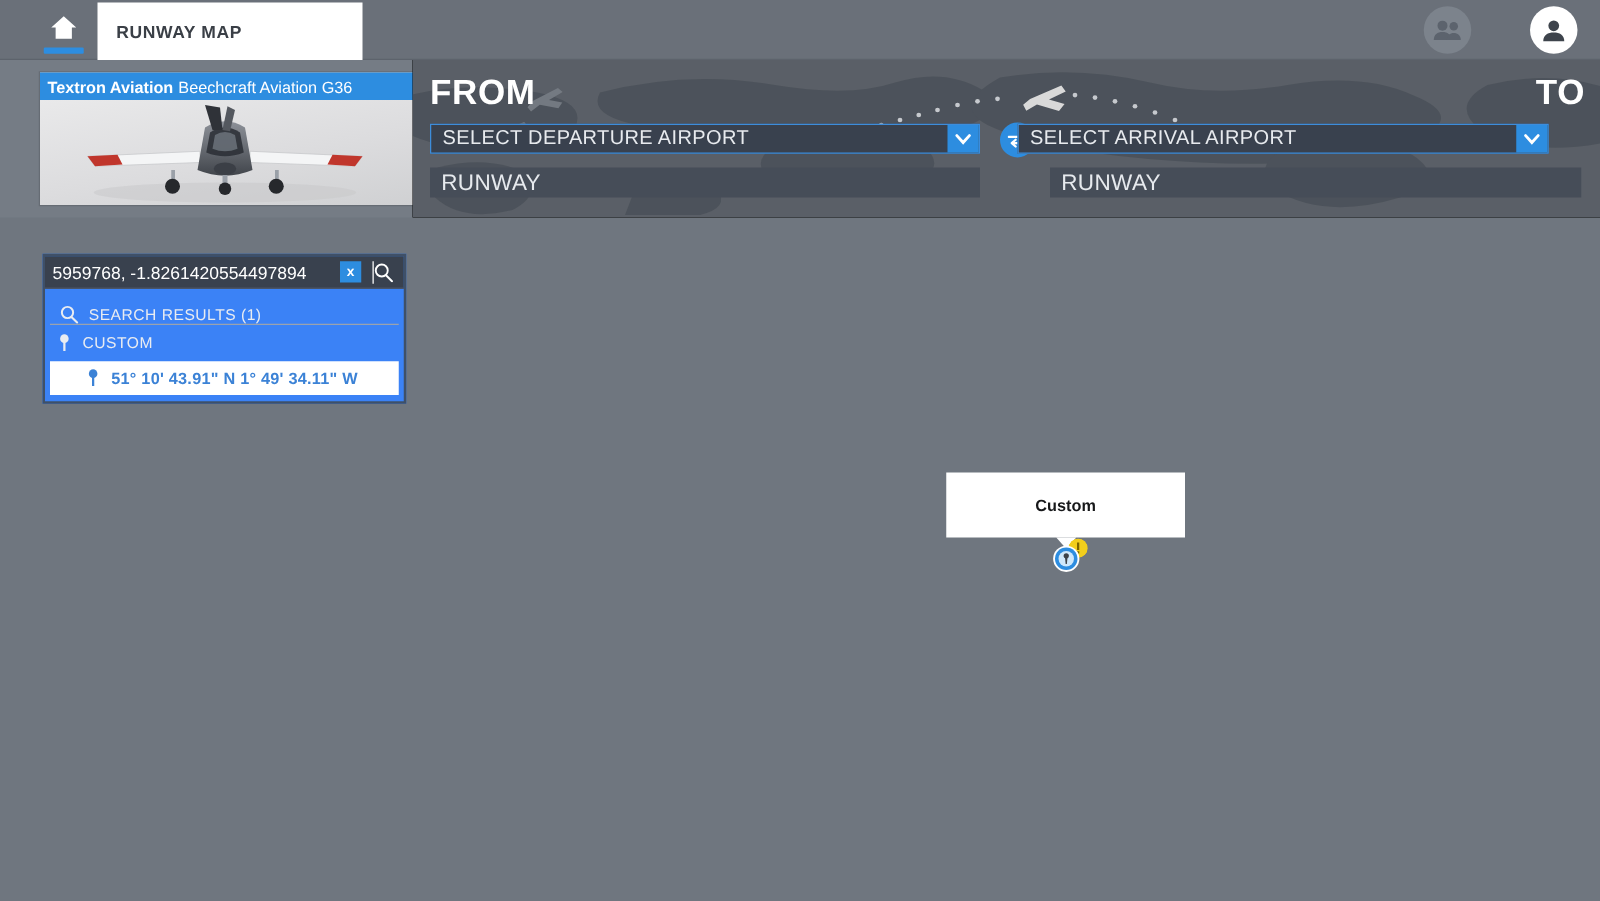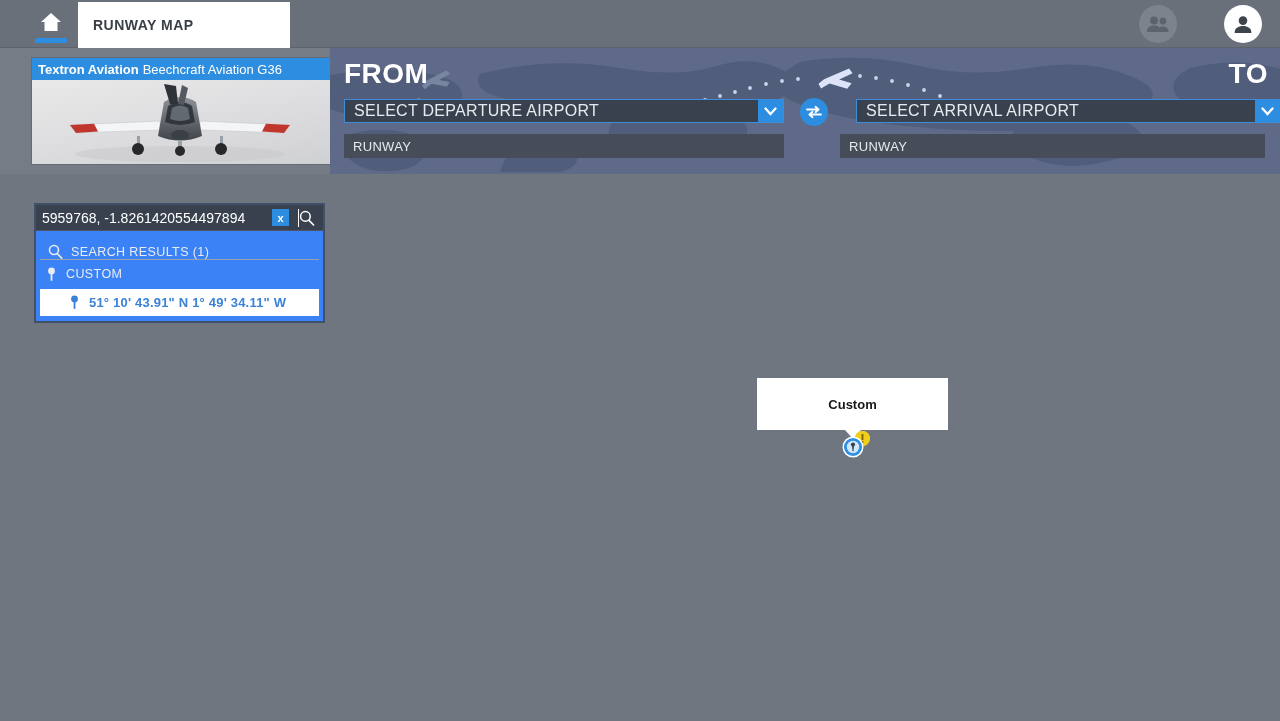--- a/index.html
+++ b/index.html
@@ -58,21 +58,21 @@
   }
   #aircraft-title b { font-weight: bold; margin-right: 4px; }
   #aircraft-photo {
     position: relative; height: 84px; overflow: hidden;
     background: linear-gradient(170deg,#e9e9ea 0%,#dcdcde 55%,#cfd0d2 100%);
   }
 
   
   #route-panel {
     position: absolute; left: 330px; top: 48px; width: 950px; height: 126px;
-    background: #1d4ed8;
+    background: #000000;
     overflow: hidden;
   }
   #route-map-bg { position: absolute; inset: 0; opacity: .85; }
   #route-inner { position: absolute; inset: 0; }
   .route-label {
     position: absolute; top: 10px;
     font-size: 28px; font-weight: bold; color: #ffffff; letter-spacing: .5px;
   }
   #label-from { left: 14px; }
   #label-to   { right: 12px; }
@@ -86,25 +86,25 @@
   }
   .sel-arrow {
     position: absolute; right: 0; top: 0; width: 25px; height: 22px;
     background: #2d8de0; display: flex; align-items: center; justify-content: center;
   }
   .runway-row {
     position: absolute; height: 24px; background: #464d58;
     display: flex; align-items: center;
   }
   .runway-row span {
-    font-size: 13px; color: #e7eaee; padding-left: 9px; letter-spacing: .3px;
+    font-size: 18px; color: #e7eaee; padding-left: 9px; letter-spacing: .3px;
   }
   #sel-dep   { left: 14px;  top: 51px;  width: 440px; }
   #runway-dep{ left: 14px;  top: 86px;  width: 440px; }
-  #sel-arr   { left: 526px; top: 51px;  width: 425px; text-align: right; }
+  #sel-arr   { left: 484px; top: 51px;  width: 425px; text-align: right; }
   #runway-arr{ left: 510px; top: 86px;  width: 425px; }
   #swap-btn {
     position: absolute; left: 470px; top: 50px; width: 28px; height: 28px;
     border-radius: 50%; background: #2d8de0;
     display: flex; align-items: center; justify-content: center;
     border: 2px solid #2d8de0;
   }
 
   
   #map-body {

